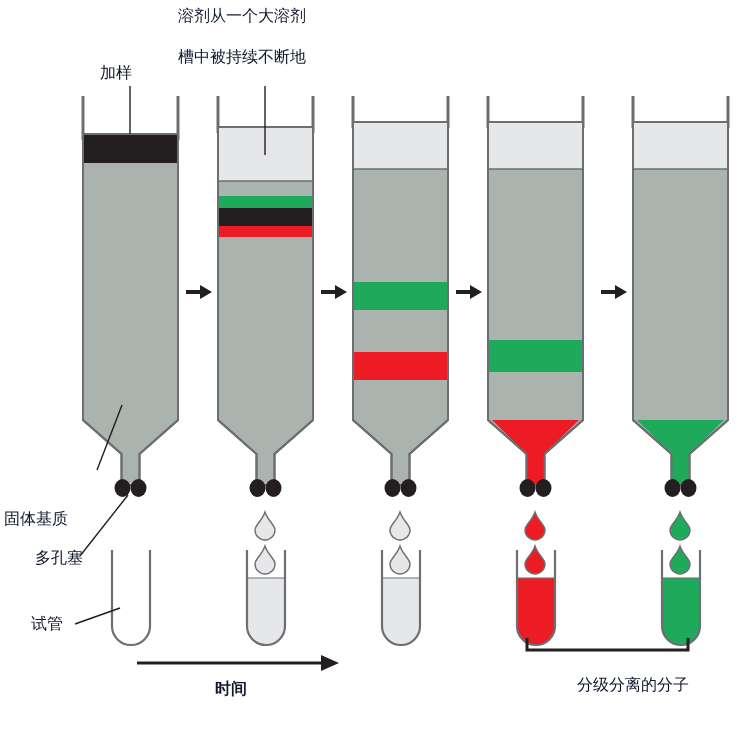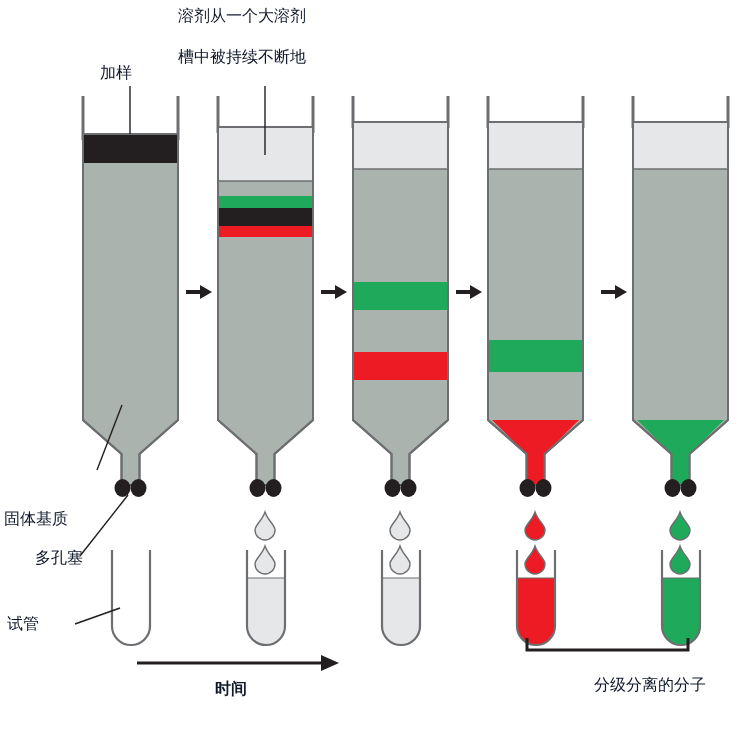--- a/index.html
+++ b/index.html
@@ -241,19 +241,19 @@
       </g>
   </svg>
 
   <div class="lbl serif" style="left:100px;top:60px;">加样</div>
 
   <div class="lbl serif" style="left:178px;top:3px;">溶剂从一个大溶剂</div>
   <div class="lbl serif" style="left:178px;top:44px;text-align:center;">槽中被持续不断地</div>
 
   <div class="lbl serif" style="left:4px;top:472px;margin-top:34px;">固体基质</div>
   <div class="lbl serif" style="left:35px;top:545px;">多孔塞</div>
-  <div class="lbl serif" style="left:7px;top:611px;text-align:center;">试管</div>
+  <div class="lbl serif" style="left:31px;top:611px;text-align:center;">试管</div>
 
   <div class="lbl serif" style="left:215px;top:676px;font-weight:bold;">时间</div>
 
-  <div class="lbl serif" style="left:594px;top:672px;">分级分离的分子</div>
+  <div class="lbl serif" style="left:577px;top:672px;">分级分离的分子</div>
 
 </div>
 
 </body></html>

